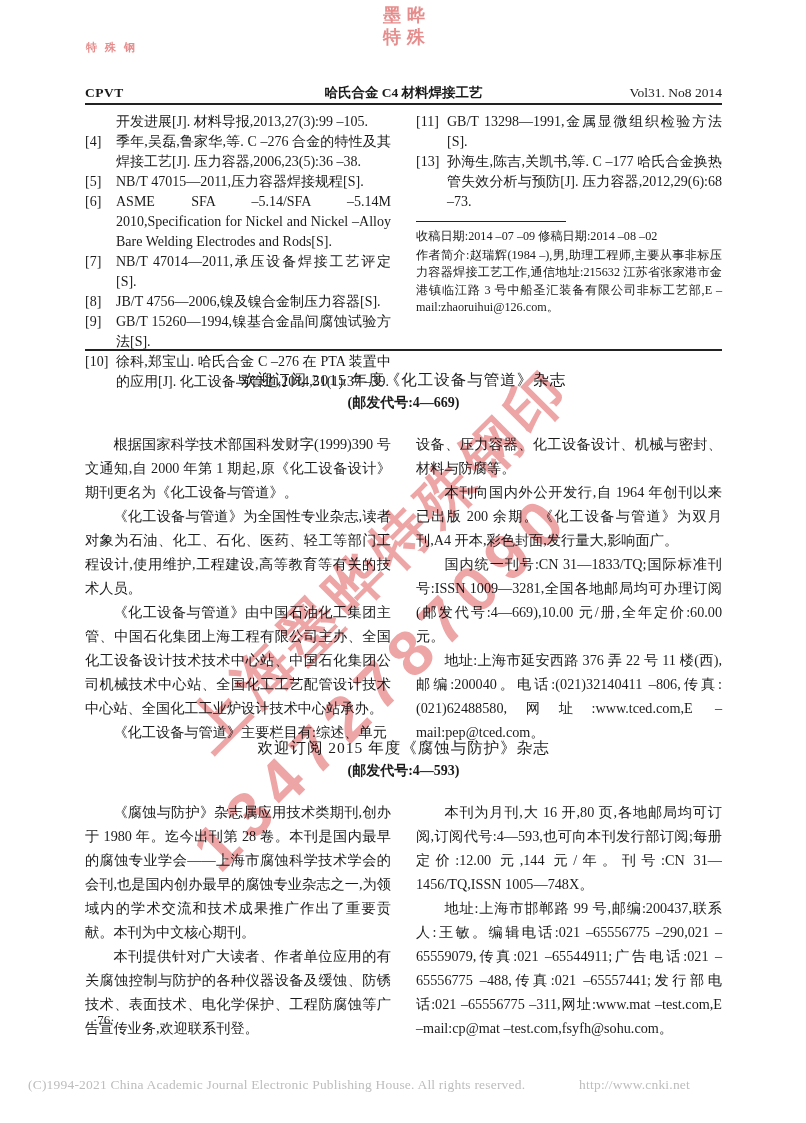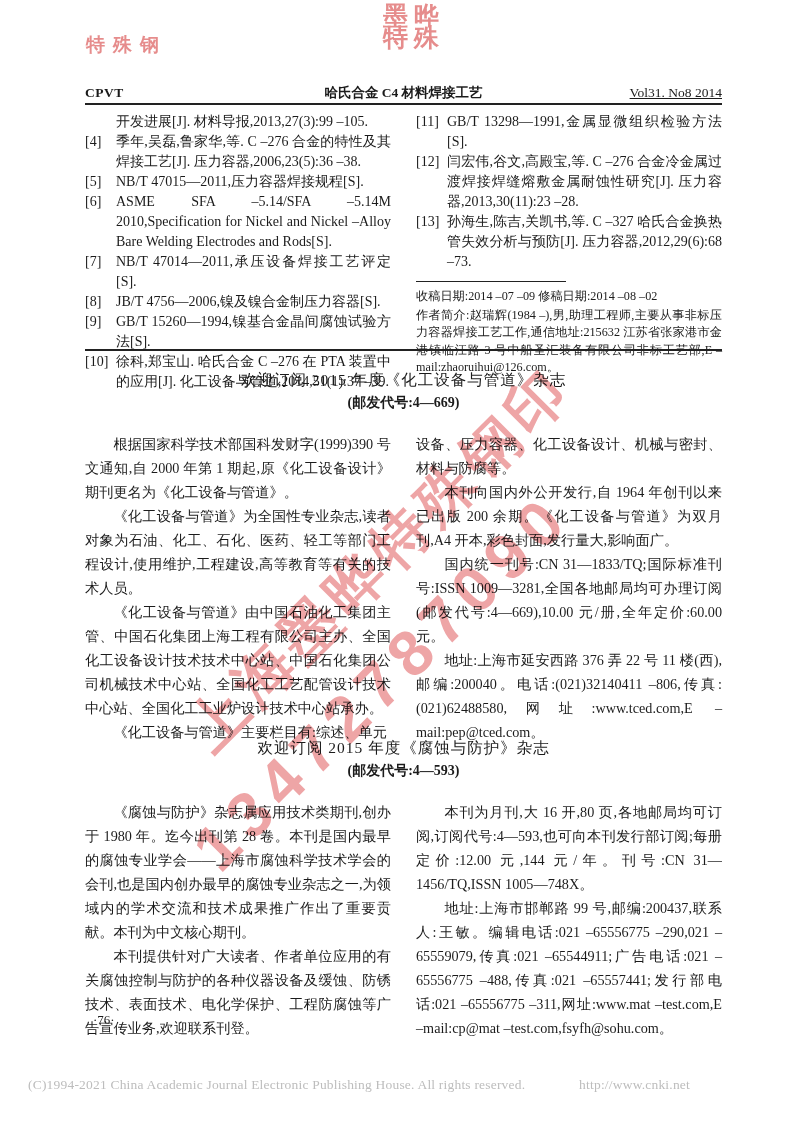--- a/index.html
+++ b/index.html
@@ -8,21 +8,21 @@
     font-family:"Liberation Serif","DejaVu Serif",serif; color:#1b1b1b;
     overflow:hidden;
   }
   
   .hdr {
     position:absolute; left:85px; top:84px; width:637px;
     display:flex; align-items:baseline; font-size:13.5px;gap:34px;
   }
   .hdr .h-left  { width:120px; font-weight:600; letter-spacing:.5px; }
   .hdr .h-center{ flex:1; text-align:center; font-weight:600; }
-  .hdr .h-right { width:120px; text-align:right;text-decoration:underline; }
+  .hdr .h-right { width:120px; text-align:right; }
   .hdr-rule { position:absolute; left:85px; top:103px; width:637px; height:2px; background:#222; }
 
   
   .refs { position:absolute; left:85px; top:112px; width:637px; display:flex; gap:25px; }
   .col { width:306px; }
   .ref { display:flex; font-size:14px; line-height:20px; text-align:justify; }
   .refnum { flex:0 0 31px; }
   .reftext{ flex:1; }
   .note-rule { width:150px; height:0; border-top:1.6px solid #222; margin:9px 0 6px 0; }
   .note { font-size:12.2px; line-height:17.6px; text-align:justify; }
@@ -55,22 +55,22 @@
     transform:rotate(-45deg); pointer-events:none; z-index:5;
     opacity:.5; mix-blend-mode:multiply;
     font-family:"Liberation Sans","DejaVu Sans",sans-serif; font-weight:700; color:#dd4b4e;
   }
   .wm-line1 { font-size:58px; letter-spacing:6px; white-space:nowrap; }
   .wm-line2 { font-size:64px; letter-spacing:10px; white-space:nowrap; margin-top:12px; margin-right:170px; }
   .wm-frag {
     position:absolute; pointer-events:none; z-index:5; opacity:.65;
     font-family:"Liberation Sans","DejaVu Sans",sans-serif; font-weight:700; color:#d9504f;
   }
-  .wm-frag-1 { left:86px; top:32px; font-size:19px; letter-spacing:8px; }
-  .wm-frag-2 { left:383px; top:4px; font-size:25px; line-height:22px; letter-spacing:6px; }
+  .wm-frag-1 { left:86px; top:40px; font-size:11px; letter-spacing:8px; }
+  .wm-frag-2 { left:383px; top:4px; font-size:18px; line-height:22px; letter-spacing:6px; }
 </style>
 </head>
 <body>
 
 <div class="page">
 
   <div class="hdr">
     <span class="h-left">CPVT</span>
     <span class="h-center">哈氏合金 C4 材料焊接工艺</span>
     <span class="h-right">Vol31. No8 2014</span>
@@ -111,26 +111,22 @@
           <span class="refnum">[10]</span>
           <span class="reftext">徐科,郑宝山. 哈氏合金 C –276 在 PTA 装置中的应用[J]. 化工设备与管道,2014,51(1):37 –39.</span>
         </div>
     </div>
     <div class="col">
       <div class="ref">
           <span class="refnum">[11]</span>
           <span class="reftext">GB/T 13298—1991,金属显微组织检验方法[S].</span>
         </div>
       <div class="ref">
-          <span class="refnum">[12]</span>
-          <span class="reftext">闫宏伟,谷文,高殿宝,等. C –276 合金冷金属过渡焊接焊缝熔敷金属耐蚀性研究[J]. 压力容器,2013,30(11):23 –28.</span>
-        </div>
-      <div class="ref">
           <span class="refnum">[13]</span>
-          <span class="reftext">孙海生,陈吉,关凯书,等. C –327 哈氏合金换热管失效分析与预防[J]. 压力容器,2012,29(6):68 –73.</span>
+          <span class="reftext">孙海生,陈吉,关凯书,等. C –177 哈氏合金换热管失效分析与预防[J]. 压力容器,2012,29(6):68 –73.</span>
         </div>
       <div class="note-rule"></div>
       <div class="note">
         <div class="dates">收稿日期:2014 –07 –09   修稿日期:2014 –08 –02</div>
         <div class="bio">作者简介:赵瑞辉(1984 –),男,助理工程师,主要从事非标压力容器焊接工艺工作,通信地址:215632 江苏省张家港市金港镇临江路 3 号中船圣汇装备有限公司非标工艺部,E –mail:zhaoruihui@126.com。</div>
       </div>
     </div>
   </div>
 
   <div class="section-rule"></div>

